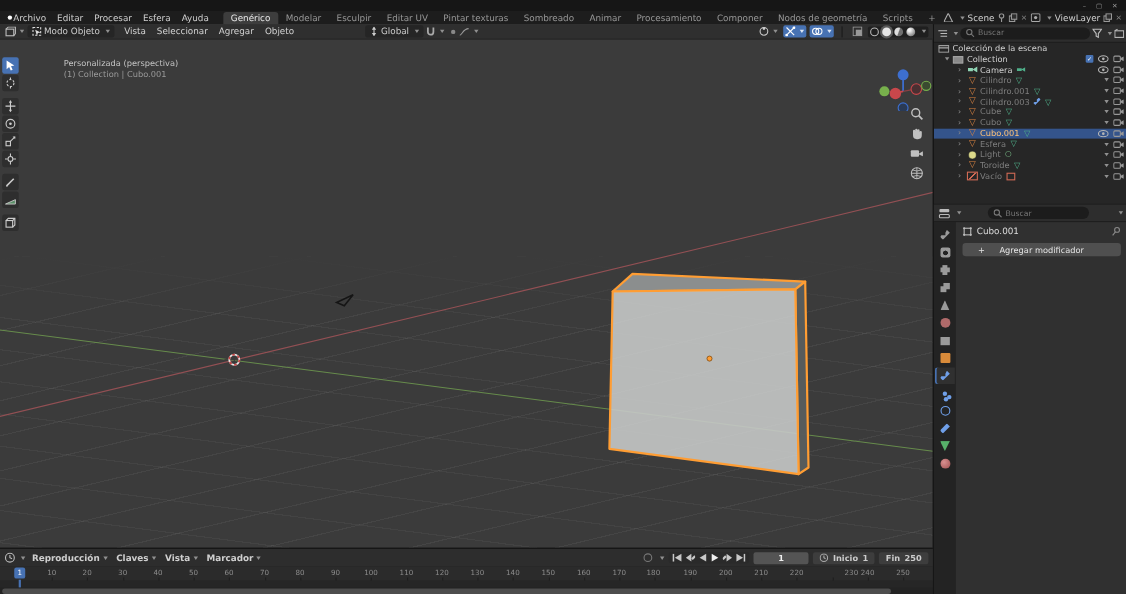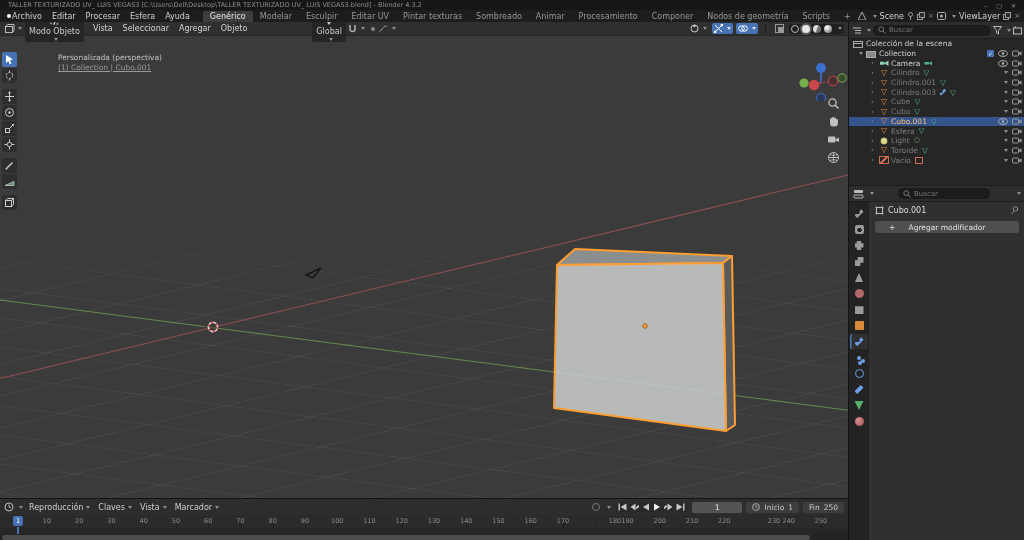--- a/index.html
+++ b/index.html
@@ -22,21 +22,21 @@
   .ws-tabs { display:flex; align-items:flex-end; height:12px; margin-left:8px; }
   .ws-tab { padding:1px 7px 1px; color:#979797; font-size:8px; border-radius:3px 3px 0 0; white-space:nowrap; }
   .ws-tab.active { background:#3d3d3d; color:#e8e8e8; }
   .scene-cluster { margin-left:auto; display:flex; align-items:center; gap:3px; padding-right:4px; font-size:8px; color:#cfcfcf; }
   .mini-ic { display:inline-block; }
   .xmark { color:#8a8a8a; font-size:7px; }
 
   
   .viewport { position:absolute; left:0; top:22px; width:848px; height:476px; background:#3b3b3b; overflow:hidden; }
   .vheader { position:absolute; left:0; top:0; width:848px; height:14px; background:#2f2f2f; display:flex; align-items:center; font-size:8px; color:#cccccc; padding:0 4px; z-index:30; border-bottom:1px solid #262626; }
-  .pill { display:flex; align-items:center; background:#252525; border-radius:2px; padding:1px 4px; gap:2px;flex-direction:column; }
+  .pill { display:flex; align-items:center; background:#252525; border-radius:2px; padding:1px 4px; gap:2px; }
   .vh-menu { padding:0 5px; color:#d2d2d2; }
   .vh-right { margin-left:auto; display:flex; align-items:center; gap:3px; }
   .icbtn { display:flex; align-items:center; padding:1px 2px; border-radius:2px; gap:1px; }
   .icbtn.blue { background:#4772b3; }
   .shade-pill { display:flex; align-items:center; background:#1f1f1f; border-radius:2px; padding:1px 2px; gap:3px; }
   .shade-dot { width:8px; height:8px; border-radius:50%; }
   .sd-wire { border:1px solid #b8b8b8; background:transparent; }
   .sd-solid { background:#e6e6e6; box-shadow:0 0 0 2px #5a5a5a; }
   .sd-mat  { background:linear-gradient(110deg,#dedede 45%,#6f6f6f 55%); }
   .sd-rend { background:radial-gradient(circle at 35% 30%,#efefef 15%,#8a8a8a 70%); }
@@ -57,21 +57,21 @@
   .g2 { transform:rotate(7.4deg);  background:repeating-linear-gradient(to bottom, rgba(255,255,255,0.045) 0 1px, transparent 1px 29px); }
   .gridfade { position:absolute; left:0; top:0; width:100%; height:55px; background:linear-gradient(#3b3b3b,rgba(59,59,59,0)); }
 
   .axis { position:absolute; left:-400px; width:1700px; height:1.3px; }
   .axis-x { top:223px; transform:rotate(-13.5deg); background:#a25358; opacity:.85; }
   .axis-y { top:311px; transform:rotate(7.4deg); background:#6e9a4f; opacity:.85; }
 
   .scene-svg { position:absolute; left:0; top:0; width:848px; height:451px; }
 
   .overlay-text { position:absolute; left:58px; top:6px; font-size:7.5px; line-height:10px; color:#c3c3c3; z-index:20; }
-  .overlay-text .l2 { color:#9a9a9a;text-decoration:underline; }
+  .overlay-text .l2 { color:#9a9a9a; }
 
   
   .toolbar { position:absolute; left:2px; top:5px; display:flex; flex-direction:column; gap:1px; z-index:20; }
   .tool-btn { width:15px; height:15px; background:#2e2e2e; border-radius:2px; display:flex; align-items:center; justify-content:center; }
   .tool-btn.active { background:#4772b3; }
   .tool-gap { height:4px; }
 
   
   .navgizmo { position:absolute; left:790px; top:6px; z-index:20; }
   .viewbtns { position:absolute; left:827px; top:50px; display:flex; flex-direction:column; gap:5px; z-index:20; }
@@ -126,21 +126,21 @@
   .pt-data .pi { background:#57b06a; clip-path:polygon(0 0,100% 0,50% 100%); }
   .pt-material .pi { border-radius:50%; background:radial-gradient(circle at 35% 35%,#d89090,#a05050); }
   .pr-content { flex:1; background:#303030; }
   .breadcrumb { height:16px; display:flex; align-items:center; gap:4px; padding:0 6px; font-size:8px; color:#dddddd; }
   .pin { margin-left:auto; }
   .addmod-btn { margin:3px 6px; height:12px; background:#4f4f4f; border-radius:3px; display:flex; align-items:center; justify-content:center; gap:4px; font-size:7.5px; color:#e3e3e3; }
   .addmod-btn .plus { position:absolute; left:14px; }
 
   
   .timeline { position:absolute; left:0; top:498px; width:848px; height:42px; background:#232323; border-top:1px solid #141414; }
-  .tl-header { height:16px; background:#2d2d2d; display:flex; align-items:center; padding:0 4px; font-size:8px; color:#cfcfcf; gap:2px; }
+  .tl-header { height:16px; background:#2d2d2d; display:flex; align-items:center; padding:0 4px; font-size:8px; color:#cfcfcf; gap:2px;font-weight:bold; }
   .tl-menu { padding:0 4px; display:flex; align-items:center; }
   .tl-right { margin-left:auto; display:flex; align-items:center; gap:4px; }
   .rec-dot { width:8px; height:8px; border:1.3px solid #777; border-radius:50%; }
   .pb-cluster { display:flex; align-items:center; gap:3px; background:#2a2a2a; border-radius:2px; padding:1px 3px; }
   .frame-field { width:50px; height:11px; background:#545454; border-radius:2px; display:flex; align-items:center; justify-content:center; font-size:7.5px; color:#f0f0f0; }
   .range-field { height:11px; background:#3d3d3d; border-radius:2px; display:flex; align-items:center; gap:4px; padding:0 6px; font-size:7.5px; color:#cccccc; }
   .ruler { position:relative; height:13px; background:#2b2b2b; overflow:hidden; }
   .tick-label { position:absolute; top:2px; transform:translateX(-50%); font-size:6.5px; color:#8c8c8c; }
   .tick-mark { position:absolute; bottom:0; width:1px; height:3px; background:#1e1e1e; }
   .playhead { position:absolute; top:1px; transform:translateX(-50%); background:#4772b3; color:#fff; font-size:6.5px; border-radius:2px; padding:0 3px; height:10px; display:flex; align-items:center; z-index:5; }
@@ -150,21 +150,20 @@
   .tl-thumb { width:808px; height:5px; background:#4d4d4d; border-radius:3px; }
 
   svg { display:block; }
 </style>
 </head>
 <body>
 
 <div id="root">
 
   <div class="titlebar">
-    <span>TALLER TEXTURIZADO UV_ LUIS VEGAS3 [C:\Users\Dell\Desktop\TALLER TEXTURIZADO UV_ LUIS VEGAS3.blend] - Blender 4.3.2</span>
     <span class="winctl">
       <span>–</span>
       <span>▢</span>
       <span>✕</span>
     </span>
   </div>
 
   <div class="topbar">
     <span class="blender-logo"></span>
     <span style="display:flex;">
@@ -883,21 +882,21 @@
         <span class="tick-label" style="left: 434px;">130</span>
         <i class="tick-mark" style="left: 434px;"></i>
         <span class="tick-label" style="left: 466.25px;">140</span>
         <i class="tick-mark" style="left: 466.25px;"></i>
         <span class="tick-label" style="left: 498.5px;">150</span>
         <i class="tick-mark" style="left: 498.5px;"></i>
         <span class="tick-label" style="left: 530.75px;">160</span>
         <i class="tick-mark" style="left: 530.75px;"></i>
         <span class="tick-label" style="left: 563px;">170</span>
         <i class="tick-mark" style="left: 563px;"></i>
-        <span class="tick-label" style="left: 615px;">180</span>
+        <span class="tick-label" style="left: 594px;">180</span>
         <i class="tick-mark" style="left: 595.25px;"></i>
         <span class="tick-label" style="left: 627.5px;">190</span>
         <i class="tick-mark" style="left: 627.5px;"></i>
         <span class="tick-label" style="left: 659.75px;">200</span>
         <i class="tick-mark" style="left: 659.75px;"></i>
         <span class="tick-label" style="left: 692px;">210</span>
         <i class="tick-mark" style="left: 692px;"></i>
         <span class="tick-label" style="left: 724.25px;">220</span>
         <i class="tick-mark" style="left: 724.25px;"></i>
         <span class="tick-label" style="left: 774px;">230</span>

